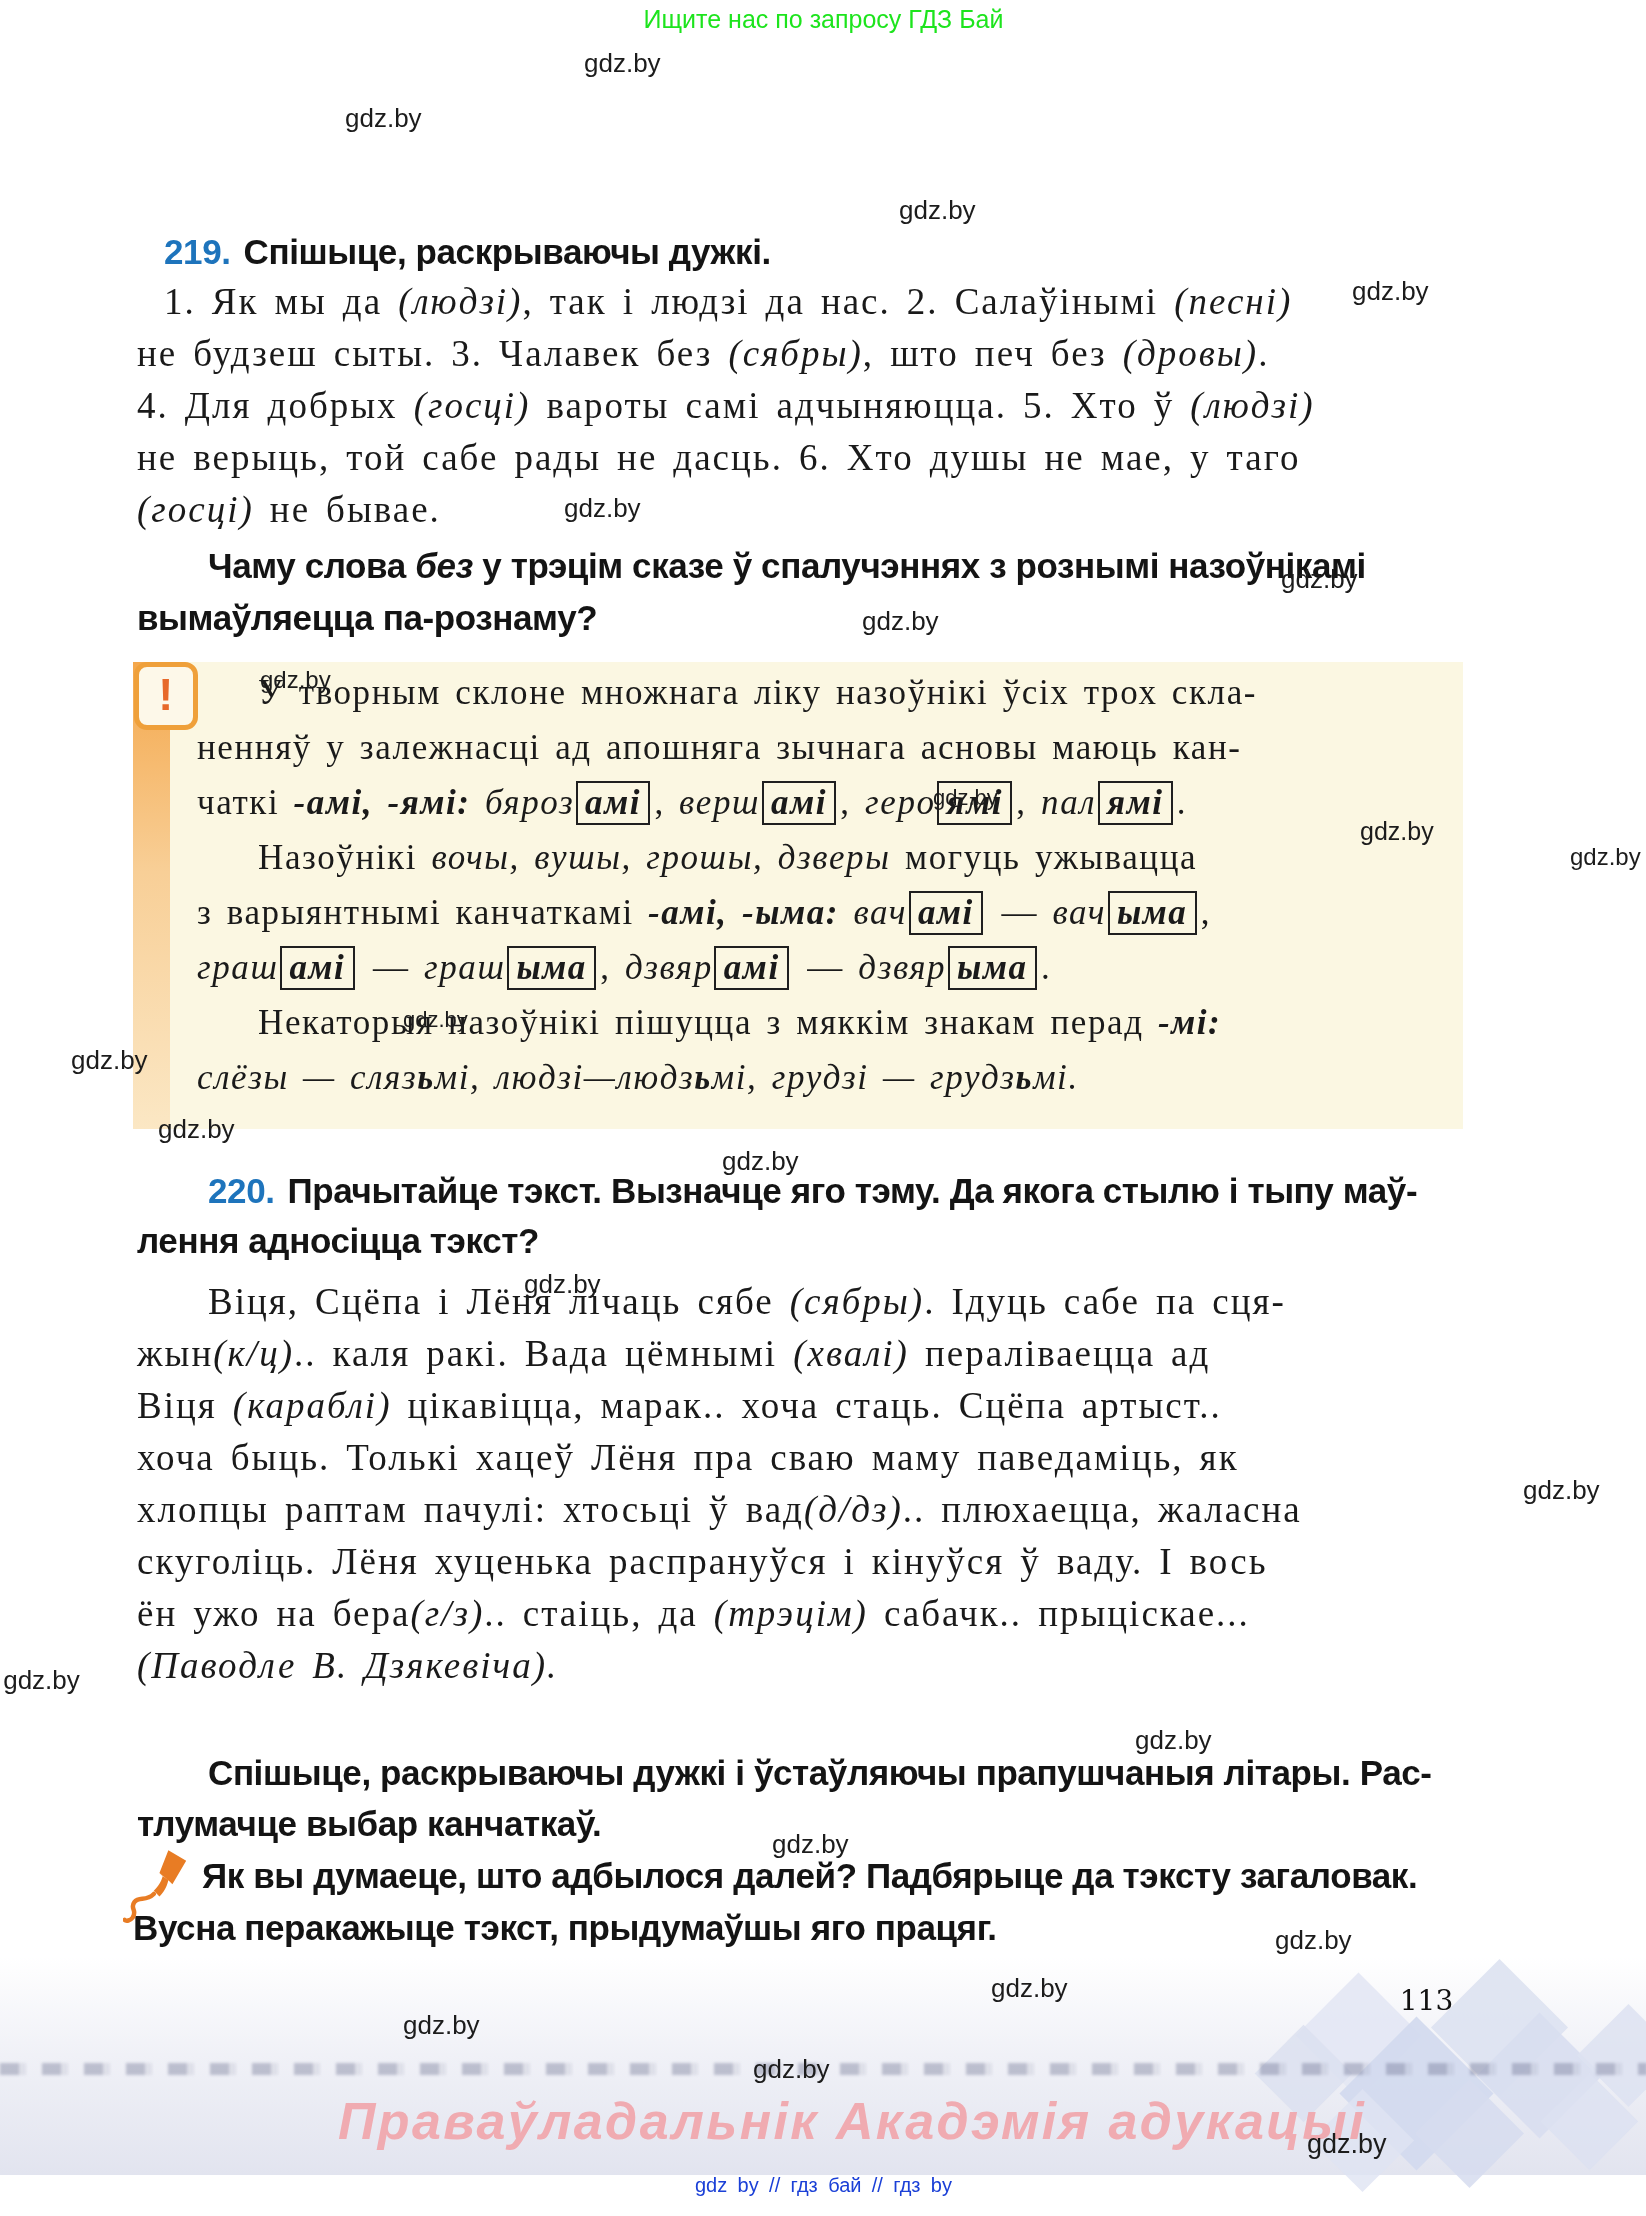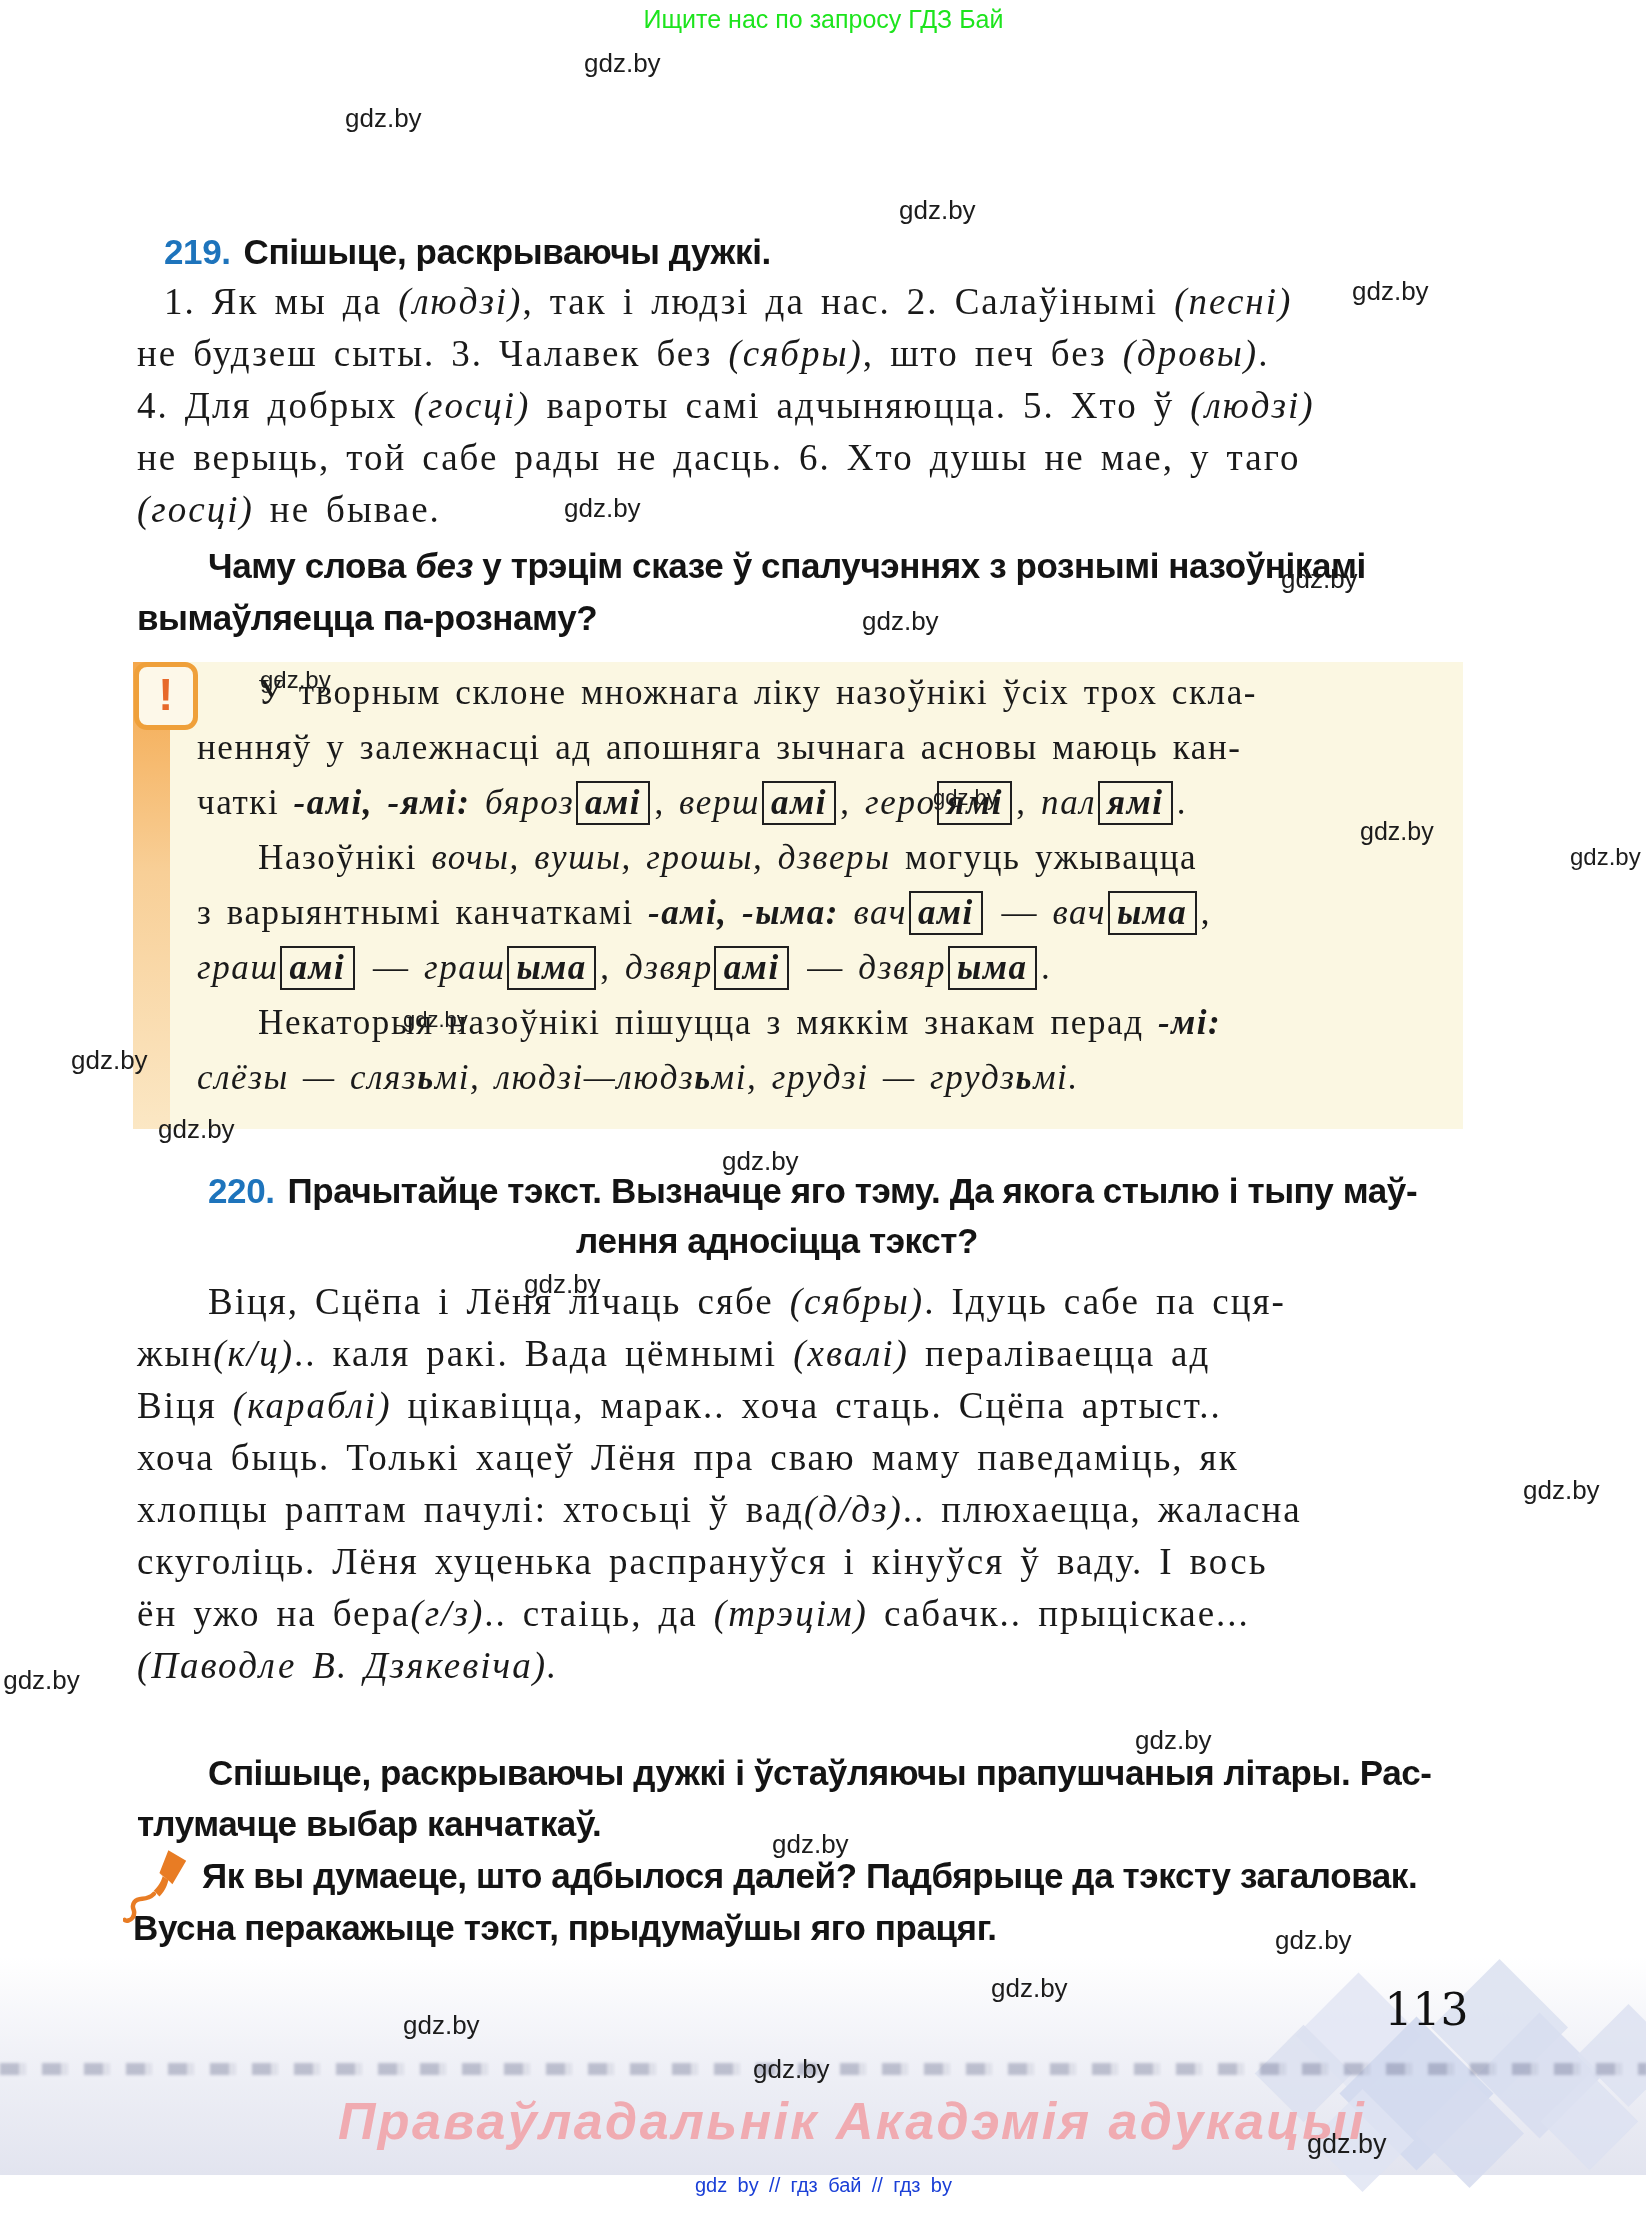--- a/index.html
+++ b/index.html
@@ -68,21 +68,21 @@
   }
   .stripes {
     position:absolute; left:0; top:2063px; width:100%; height:12px; z-index:1;
     background:repeating-linear-gradient(90deg,
       rgba(104,110,140,0.38) 0 19.3px, rgba(104,110,140,0.12) 19.3px 26px, rgba(104,110,140,0) 26px 42px);
     filter:blur(1.6px);
   }
   .diamond { position:absolute; transform:rotate(45deg); z-index:1; }
   .pagenum {
     position:absolute; left:1370px; top:1984px; width:113px; text-align:center;
-    font-family:"DejaVu Serif", serif; font-size:44px; color:#111; z-index:5;
+    font-family:"DejaVu Serif", serif; font-size:28px; color:#111; z-index:5;
   }
   .pinkwm {
     position:absolute; left:338px; top:2091px; width:951px; text-align:center;
     font-family:"Liberation Sans", sans-serif; font-style:italic; font-size:52px; font-weight:600;
     color:var(--pink,#f1a6ac); letter-spacing:2.4px; z-index:4; opacity:.92; white-space:nowrap;
   }
   .links {
     position:absolute; left:0; top:2174px; width:100%; text-align:center;
     font-family:"Liberation Sans", sans-serif; font-size:20px; font-weight:500;
     color:var(--link,#1b40d7); z-index:6; word-spacing:4.8px;
@@ -150,21 +150,21 @@
       <div class="ln"><span class="seg-r">ненняў у залежнасці ад апошняга зычнага асновы маюць кан-</span></div>
       <div class="ln"><span class="seg-r">чаткі </span><span class="seg-bi">-амі, -ямі:</span><span class="seg-r"> </span><span class="seg-i">бяроз</span><span class="seg-bx">амі</span><span class="seg-r">, </span><span class="seg-i">верш</span><span class="seg-bx">амі</span><span class="seg-r">, </span><span class="seg-i">геро</span><span class="seg-bx">ямі</span><span class="seg-r">, </span><span class="seg-i">пал</span><span class="seg-bx">ямі</span><span class="seg-r">.</span></div>
       <div class="ln ind"><span class="seg-r">Назоўнікі </span><span class="seg-i">вочы, вушы, грошы, дзверы</span><span class="seg-r"> могуць ужывацца</span></div>
       <div class="ln"><span class="seg-r">з варыянтнымі канчаткамі </span><span class="seg-bi">-амі, -ыма:</span><span class="seg-r"> </span><span class="seg-i">вач</span><span class="seg-bx">амі</span><span class="seg-r"> — </span><span class="seg-i">вач</span><span class="seg-bx">ыма</span><span class="seg-r">,</span></div>
       <div class="ln"><span class="seg-i">граш</span><span class="seg-bx">амі</span><span class="seg-r"> — </span><span class="seg-i">граш</span><span class="seg-bx">ыма</span><span class="seg-r">, </span><span class="seg-i">дзвяр</span><span class="seg-bx">амі</span><span class="seg-r"> — </span><span class="seg-i">дзвяр</span><span class="seg-bx">ыма</span><span class="seg-r">.</span></div>
       <div class="ln ind"><span class="seg-r">Некаторыя назоўнікі пішуцца з мяккім знакам перад </span><span class="seg-bi">-мі:</span></div>
       <div class="ln"><span class="seg-i">слёзы — сляз</span><span class="seg-bi">ь</span><span class="seg-i">мі, людзі—людз</span><span class="seg-bi">ь</span><span class="seg-i">мі, грудзі — грудз</span><span class="seg-bi">ь</span><span class="seg-i">мі.</span></div>
     </div>
   </div>
 
-  <div class="sansblock" style="left:137px; top:1166px; line-height:50px;text-align:center;">
+  <div class="sansblock" style="left:137px; top:1166px; line-height:50px;">
     <div class="ln ind">
       <span class="num">220.</span><span><span class="seg-r">Прачытайце тэкст. Вызначце яго тэму. Да якога стылю і тыпу маў-</span></span>
     </div>
     <div class="ln"><span class="seg-r">лення адносіцца тэкст?</span></div>
   </div>
 
   <div class="serifblock" style="left:137px; top:1276px;">
     <div class="ln ind"><span class="seg-r">Віця, Сцёпа і Лёня лічаць сябе </span><span class="seg-i">(сябры)</span><span class="seg-r">. Ідуць сабе па сця-</span></div>
     <div class="ln"><span class="seg-r">жын</span><span class="seg-i">(к/ц)</span><span class="seg-r">.. каля ракі. Вада цёмнымі </span><span class="seg-i">(хвалі)</span><span class="seg-r"> пераліваецца ад</span></div>
     <div class="ln"><span class="seg-r">Віця </span><span class="seg-i">(караблі)</span><span class="seg-r"> цікавіцца, марак.. хоча стаць. Сцёпа артыст..</span></div>

